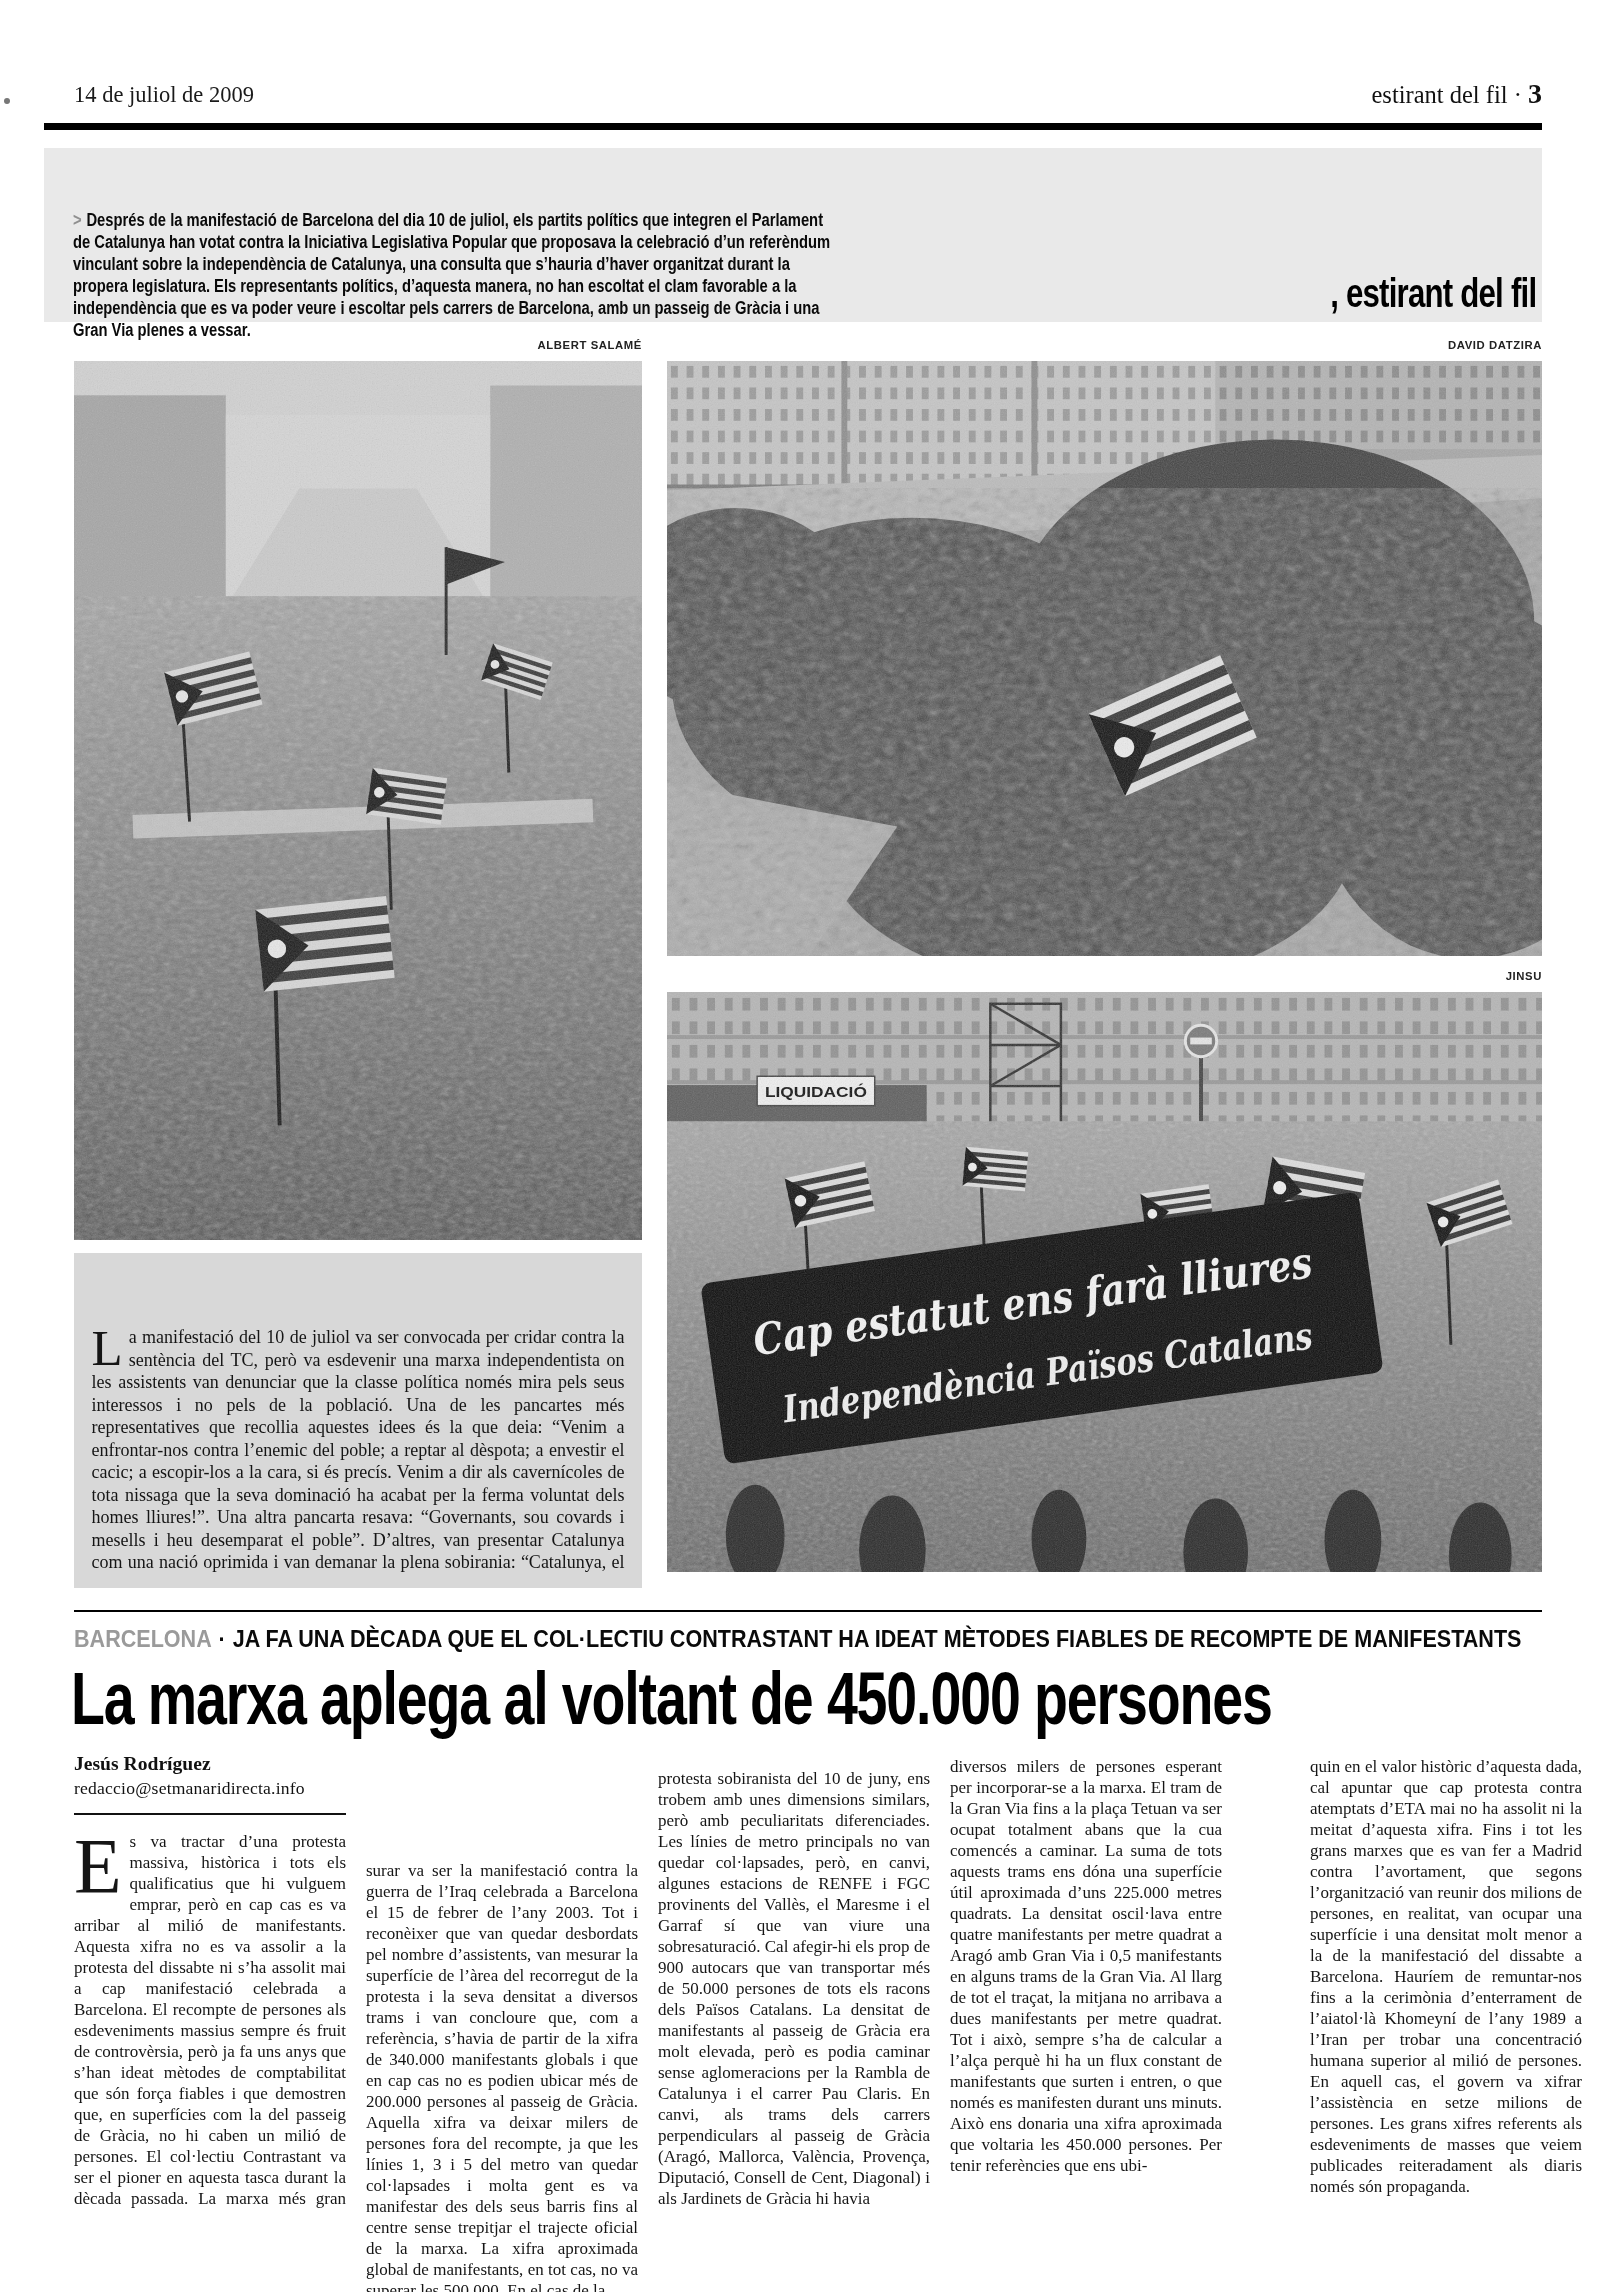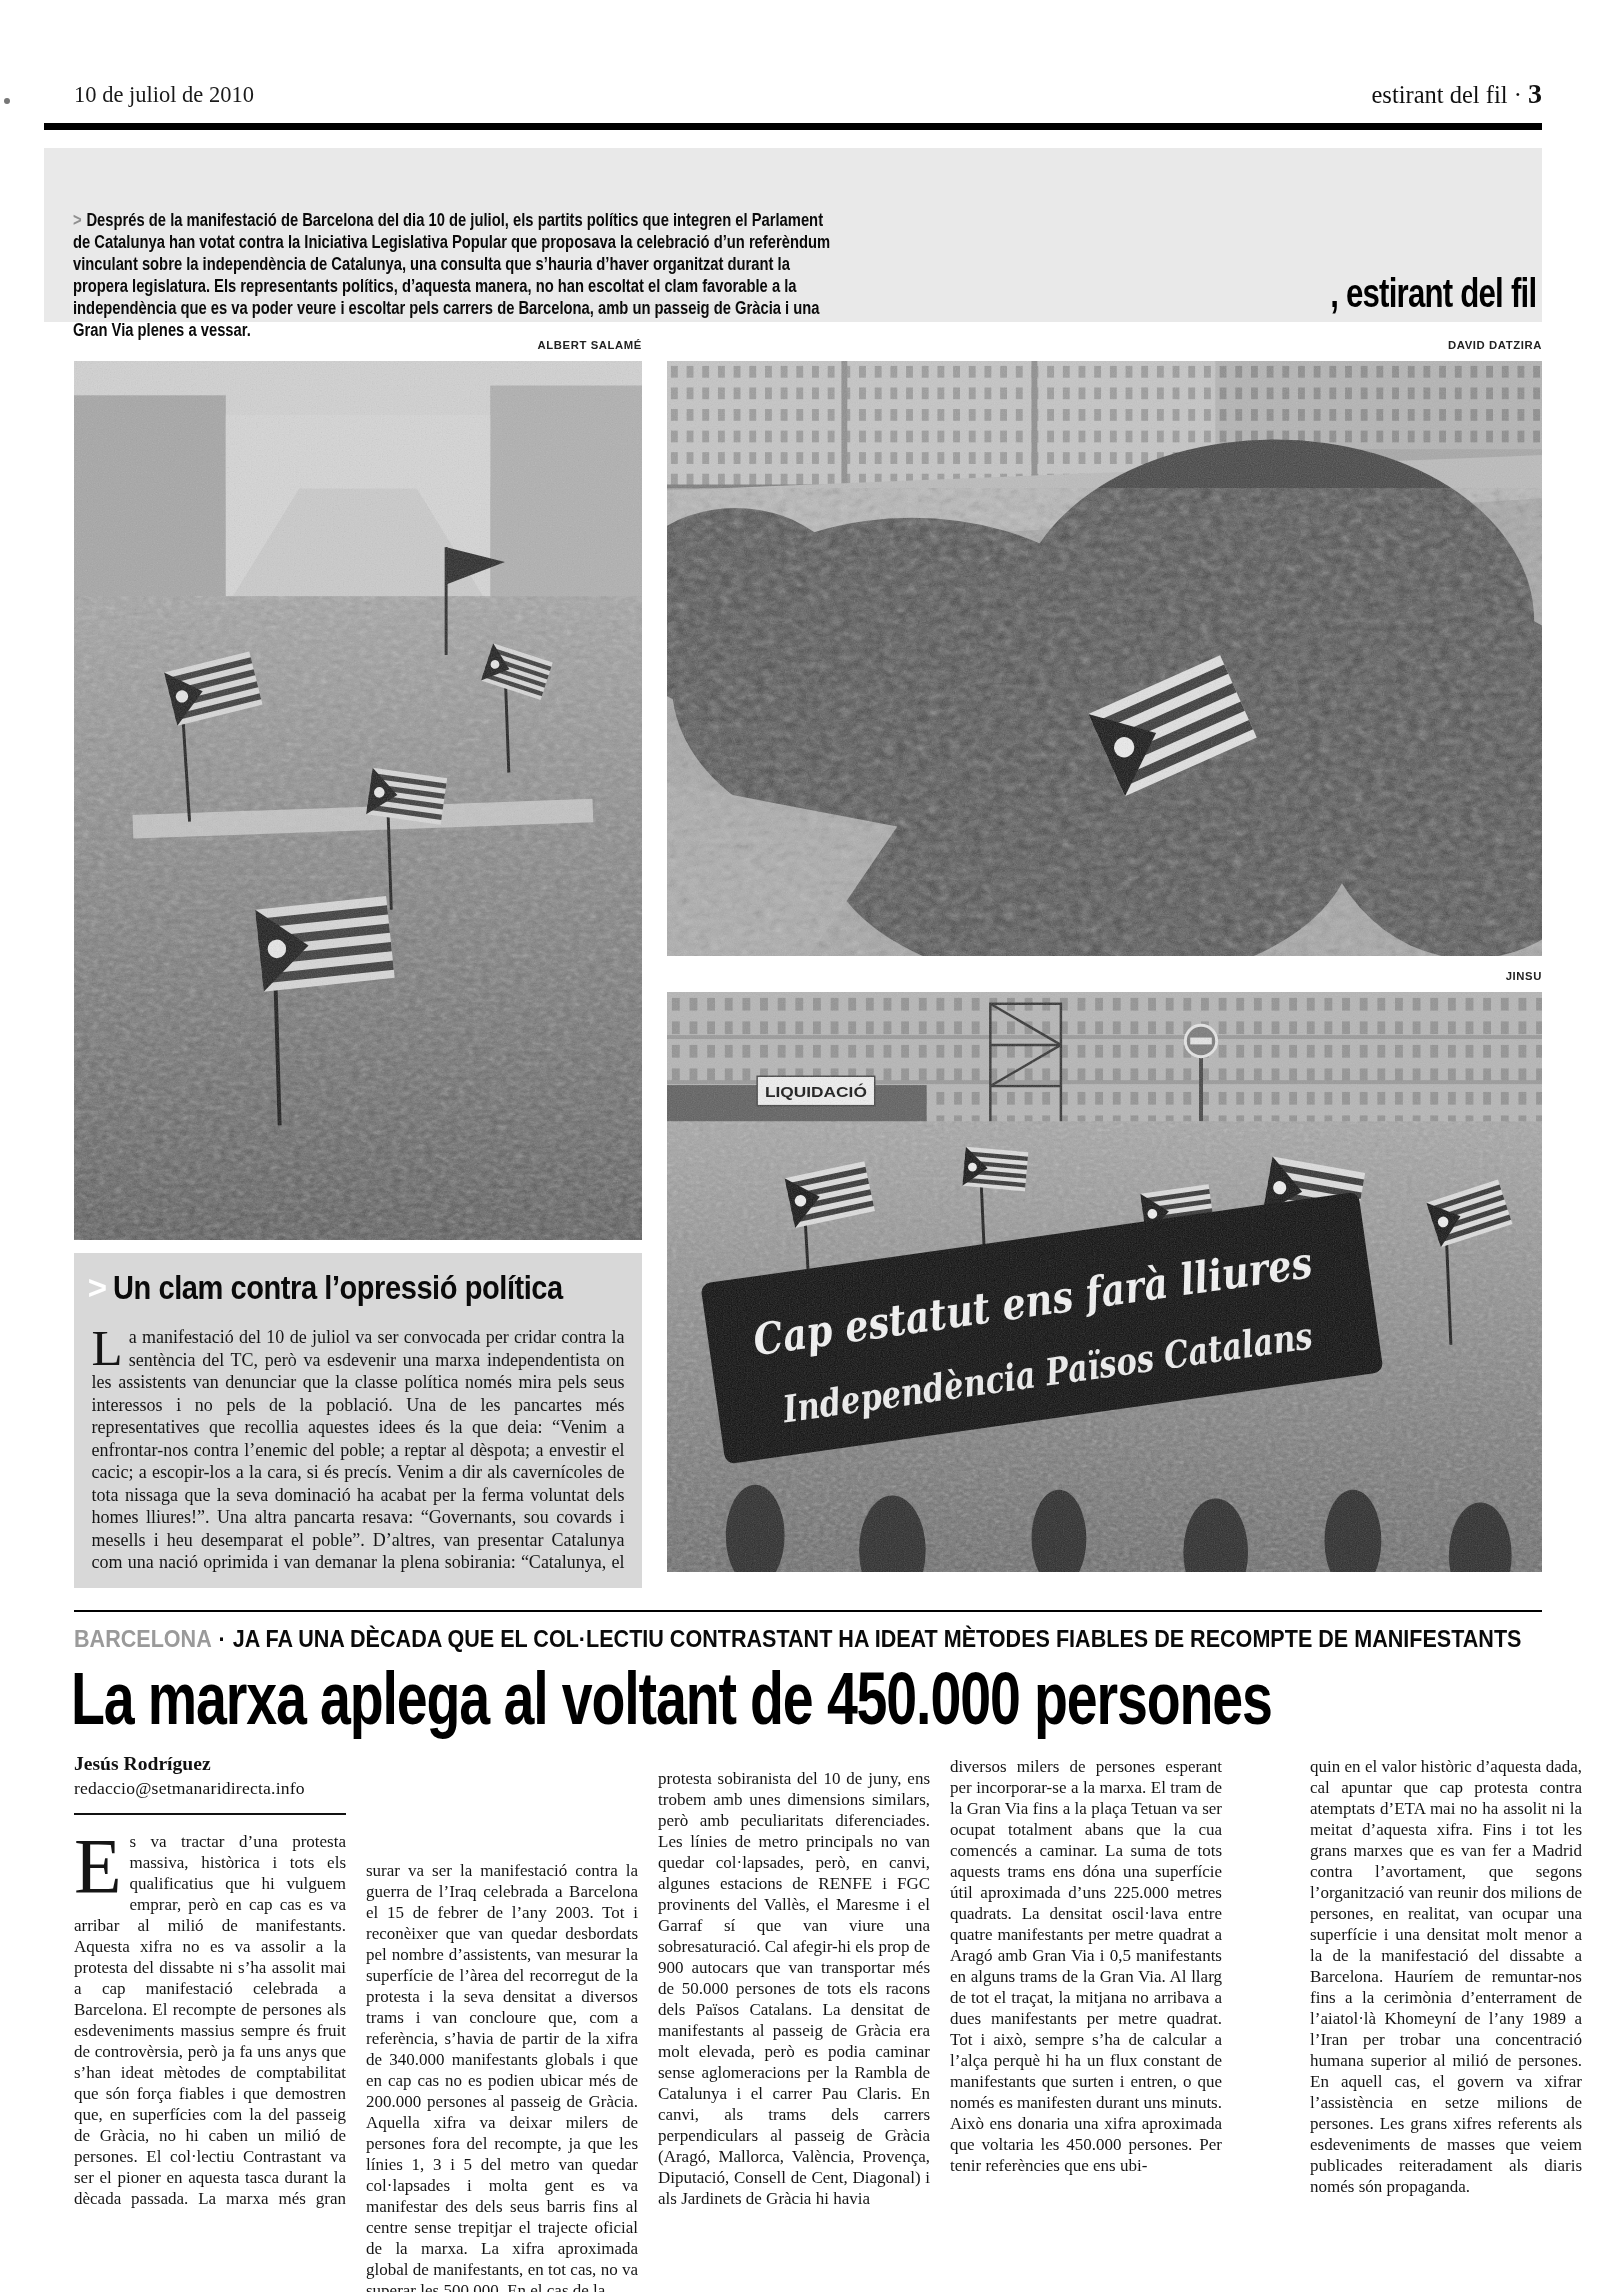--- a/index.html
+++ b/index.html
@@ -62,21 +62,21 @@
   .col-4{left:950px;top:1756px;height:529px;}
   .col-5{left:1274px;top:1756px;height:529px;margin-left:36px;}
   .article-dropcap{float:left;font-size:78px;line-height:61px;padding:3.9px 7.8px 0 0;}
 </style>
 </head>
 <body>
 
 <div class="page">
 
   <div class="fold-dot"></div>
-  <div class="header-date">10 de juliol de 2010</div>
+  <div class="header-date">14 de juliol de 2009</div>
   <div class="header-right">
     <span>estirant del fil</span>
     <span>·</span>
     <span class="pgnum">3</span>
   </div>
   <div class="top-rule"></div>
 
   <div class="lead-band">
     <div class="lead-text">
       <span class="lead-marker">&gt;</span><span>Després de la manifestació de Barcelona del dia 10 de juliol, els partits polítics que integren el Parlament de Catalunya han votat contra la Iniciativa Legislativa Popular que proposava la celebració d’un referèndum vinculant sobre la independència de Catalunya, una consulta que s’hauria d’haver organitzat durant la propera legislatura. Els representants polítics, d’aquesta manera, no han escoltat el clam favorable a la independència que es va poder veure i escoltar pels carrers de Barcelona, amb un passeig de Gràcia i una Gran Via plenes a vessar.</span>
@@ -262,23 +262,20 @@
         <ellipse cx="400" cy="558" rx="28" ry="50"></ellipse>
         <ellipse cx="560" cy="572" rx="33" ry="55"></ellipse>
         <ellipse cx="700" cy="560" rx="29" ry="52"></ellipse>
         <ellipse cx="830" cy="575" rx="32" ry="54"></ellipse>
       </g>
       <rect width="893" height="592" filter="url(#p3fine)" opacity="0.3"></rect>
     </svg>
   </div>
 
   <div class="opinion-box">
-    <div class="opinion-title-row">
-      <span class="opinion-marker">&gt;</span><span class="opinion-title">Un clam contra l’opressió política</span>
-    </div>
     <div class="opinion-body">
       <span class="opinion-dropcap">L</span><span>a manifestació del 10 de juliol va ser convocada per cridar contra la sentència del TC, però va esdevenir una marxa independentista on les assistents van denunciar que la classe política només mira pels seus interessos i no pels de la població. Una de les pancartes més representatives que recollia aquestes idees és la que deia: “Venim a enfrontar-nos contra l’enemic del poble; a reptar al dèspota; a envestir el cacic; a escopir-los a la cara, si és precís. Venim a dir als cavernícoles de tota nissaga que la seva dominació ha acabat per la ferma voluntat dels homes lliures!”. Una altra pancarta resava: “Governants, sou covards i mesells i heu desemparat el poble”. D’altres, van presentar Catalunya com una nació oprimida i van demanar la plena sobirania: “Catalunya, el nou Estat d’Europa”.</span>
       
     </div>
   </div>
 
   <div class="mid-rule"></div>
 
   <div class="kicker">
     <span class="loc">BARCELONA</span><span class="sep">·</span><span>JA FA UNA DÈCADA QUE EL COL·LECTIU CONTRASTANT HA IDEAT MÈTODES FIABLES DE RECOMPTE DE MANIFESTANTS</span>

